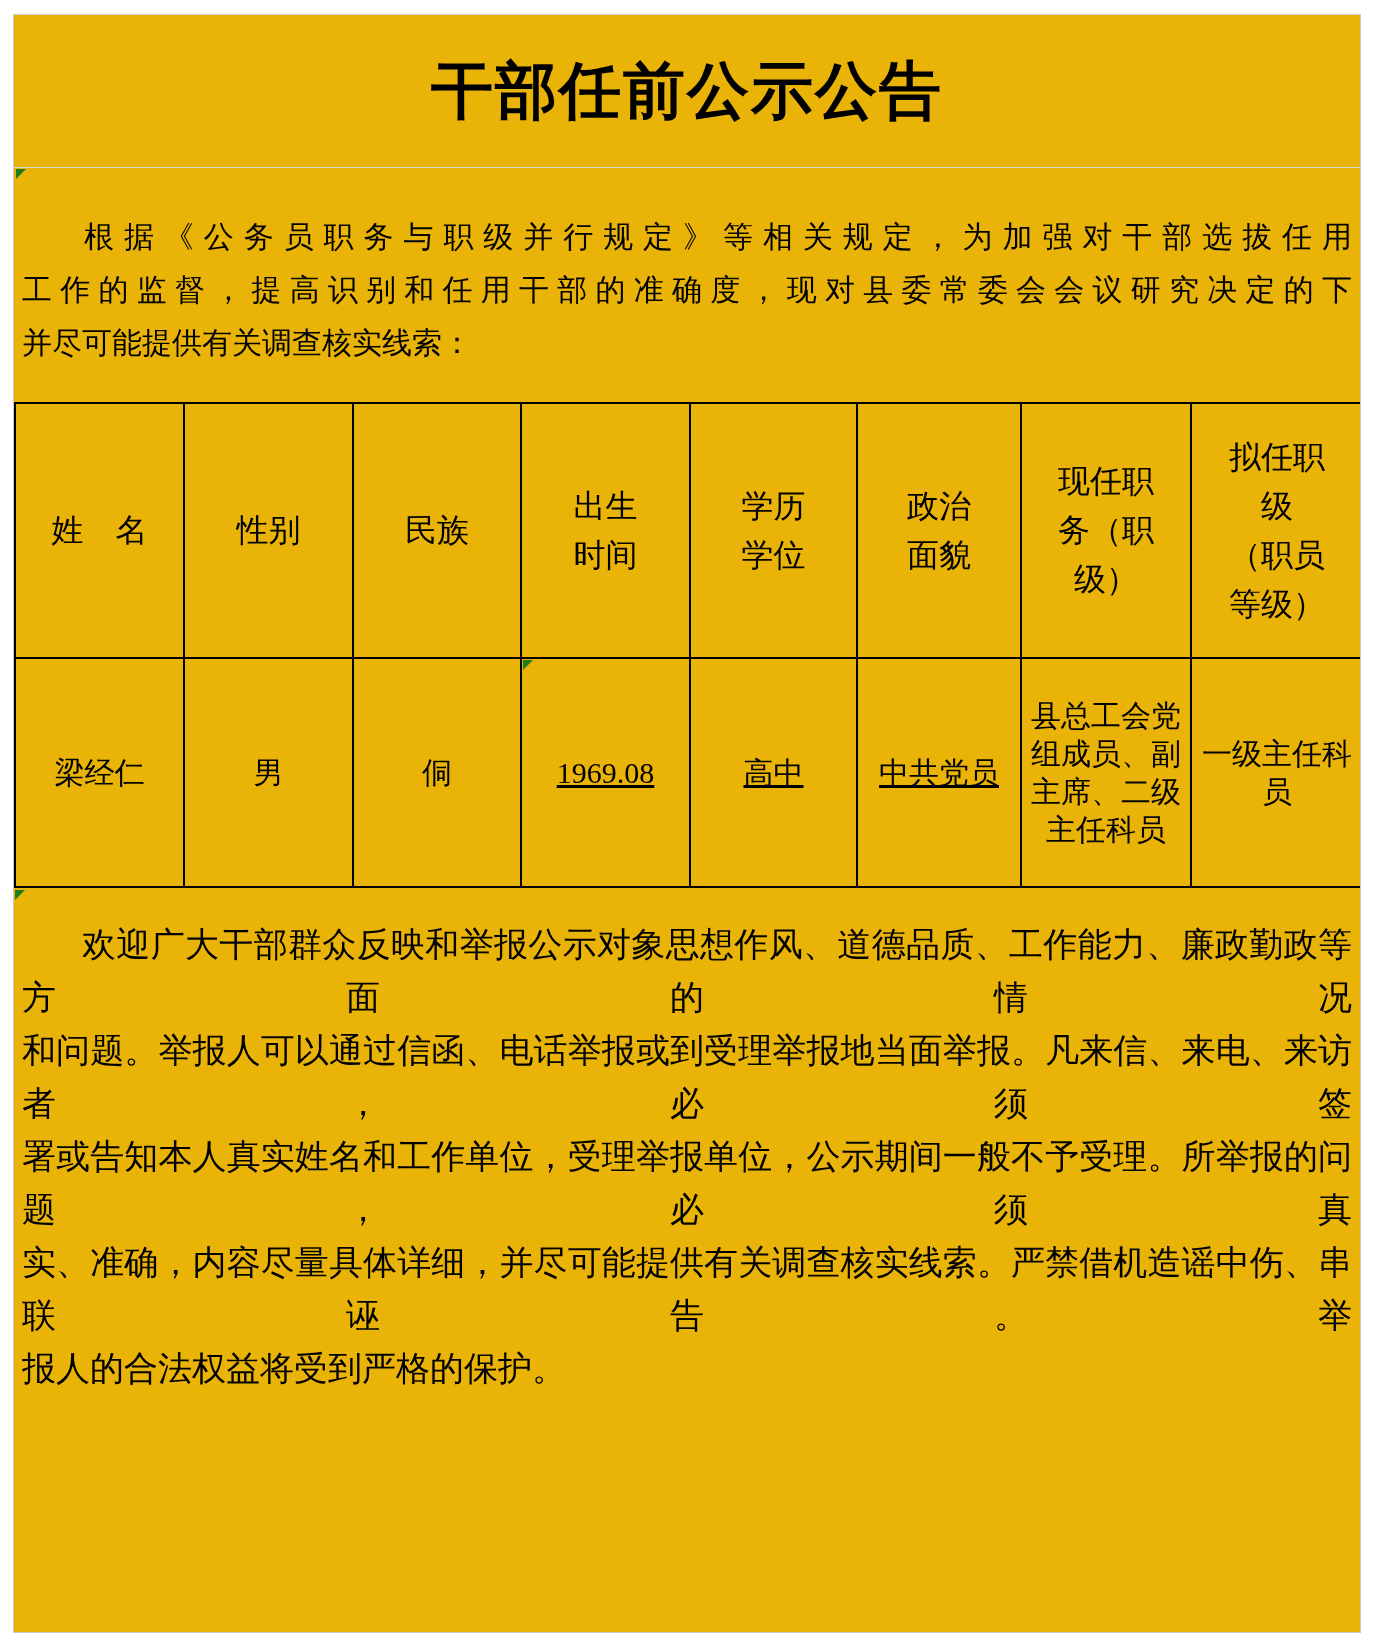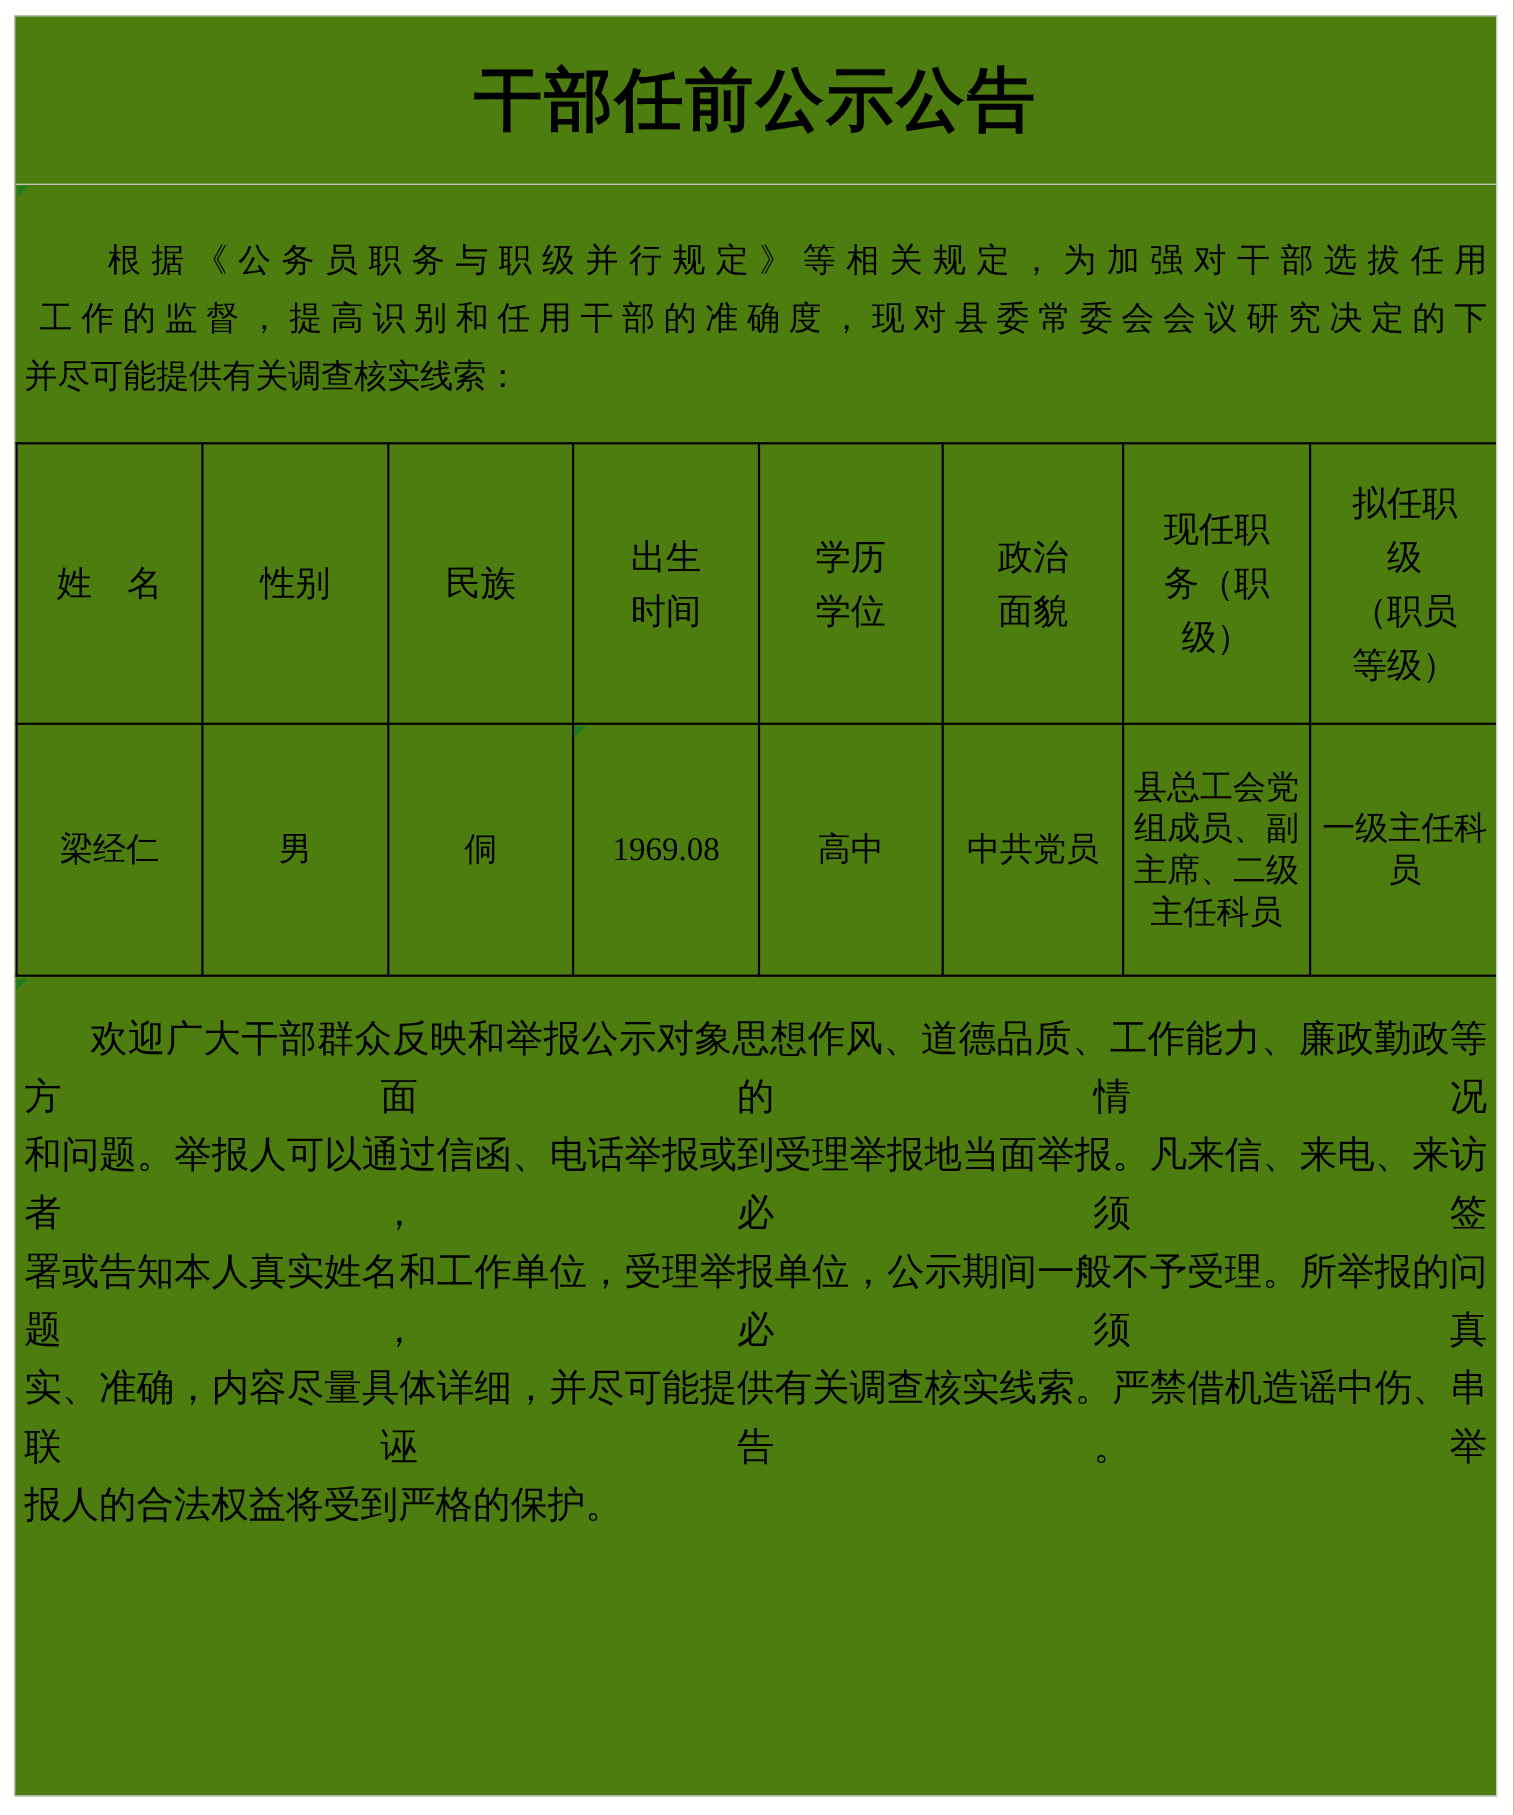--- a/index.html
+++ b/index.html
@@ -9,42 +9,42 @@
     --table-border:#000;
   }
   *{box-sizing:border-box;}
   html,body{margin:0;padding:0;}
   body{
     width:1376px;height:1650px;position:relative;background:#fff;
     font-family:"Liberation Serif","DejaVu Serif",serif;color:#000;
   }
   .sheet{
     position:absolute;left:13px;top:14px;width:1348px;height:1619px;
-    border:1px solid var(--sheet-border);background:#4d7c0f;overflow:hidden;
+    border:1px solid var(--sheet-border);background:#eab308;overflow:hidden;
   }
   
   .title-block{
     position:relative;height:153px;border-bottom:1px solid var(--sep);
     display:flex;align-items:center;justify-content:center;
   }
   .page-title{
     margin:0;font-size:62px;font-weight:700;letter-spacing:2px;
     font-family:"Liberation Serif","DejaVu Serif",serif;
   }
   
   .flag{
     position:absolute;width:0;height:0;
     border-top:10px solid var(--marker);border-right:10px solid transparent;
   }
   .flag-title{left:2px;top:154px;}
   .flag-below-table{left:1px;top:875px;}
   .flag-in-cell{left:1px;top:1px;}
   
   .intro{margin:42px 8px 0 8px;font-size:30px;line-height:53px;}
-  .intro .jline{text-align:justify;text-align-last:justify;margin-left:14px;}
+  .intro .jline{text-align:justify;text-align-last:justify;}
   .intro .jline.first{text-indent:62px;}
   .intro .lastline{text-align:left;}
   .notice{margin:30px 8px 0 8px;font-size:34px;line-height:53px;}
   .notice .jline{text-align:justify;text-align-last:justify;}
   .notice .jline.first{text-indent:60px;}
   .notice .lastline{text-align:left;}
   
   table.roster{
     border-collapse:collapse;table-layout:fixed;
     width:1348px;margin-top:33px;
@@ -53,21 +53,21 @@
     border:2px solid var(--table-border);
     text-align:center;vertical-align:middle;padding:0;
     overflow:hidden;
   }
   table.roster th{
     height:255px;font-weight:500;font-size:32px;line-height:49px;
     font-family:"Liberation Sans","DejaVu Sans",sans-serif;
     white-space:pre-line;
   }
   table.roster td{height:229px;font-size:30px;line-height:38px;}
-  td.c-birth,td.c-edu,td.c-pol{font-size:28px;}
+  td.c-birth,td.c-edu,td.c-pol{font-size:28px;text-decoration:underline;}
   td.c-birth{position:relative;}
   td.c-duty{
     font-size:27px;text-align:left;padding:0 1px;
     line-break:anywhere;word-break:break-all;border-radius:12px;
   }
   td.c-rank{font-size:27px;padding:0 1px;}
   
   .details{margin:0 8px;font-size:30px;line-height:53px;}
   .details .detail-line{padding-left:72px;}
   

